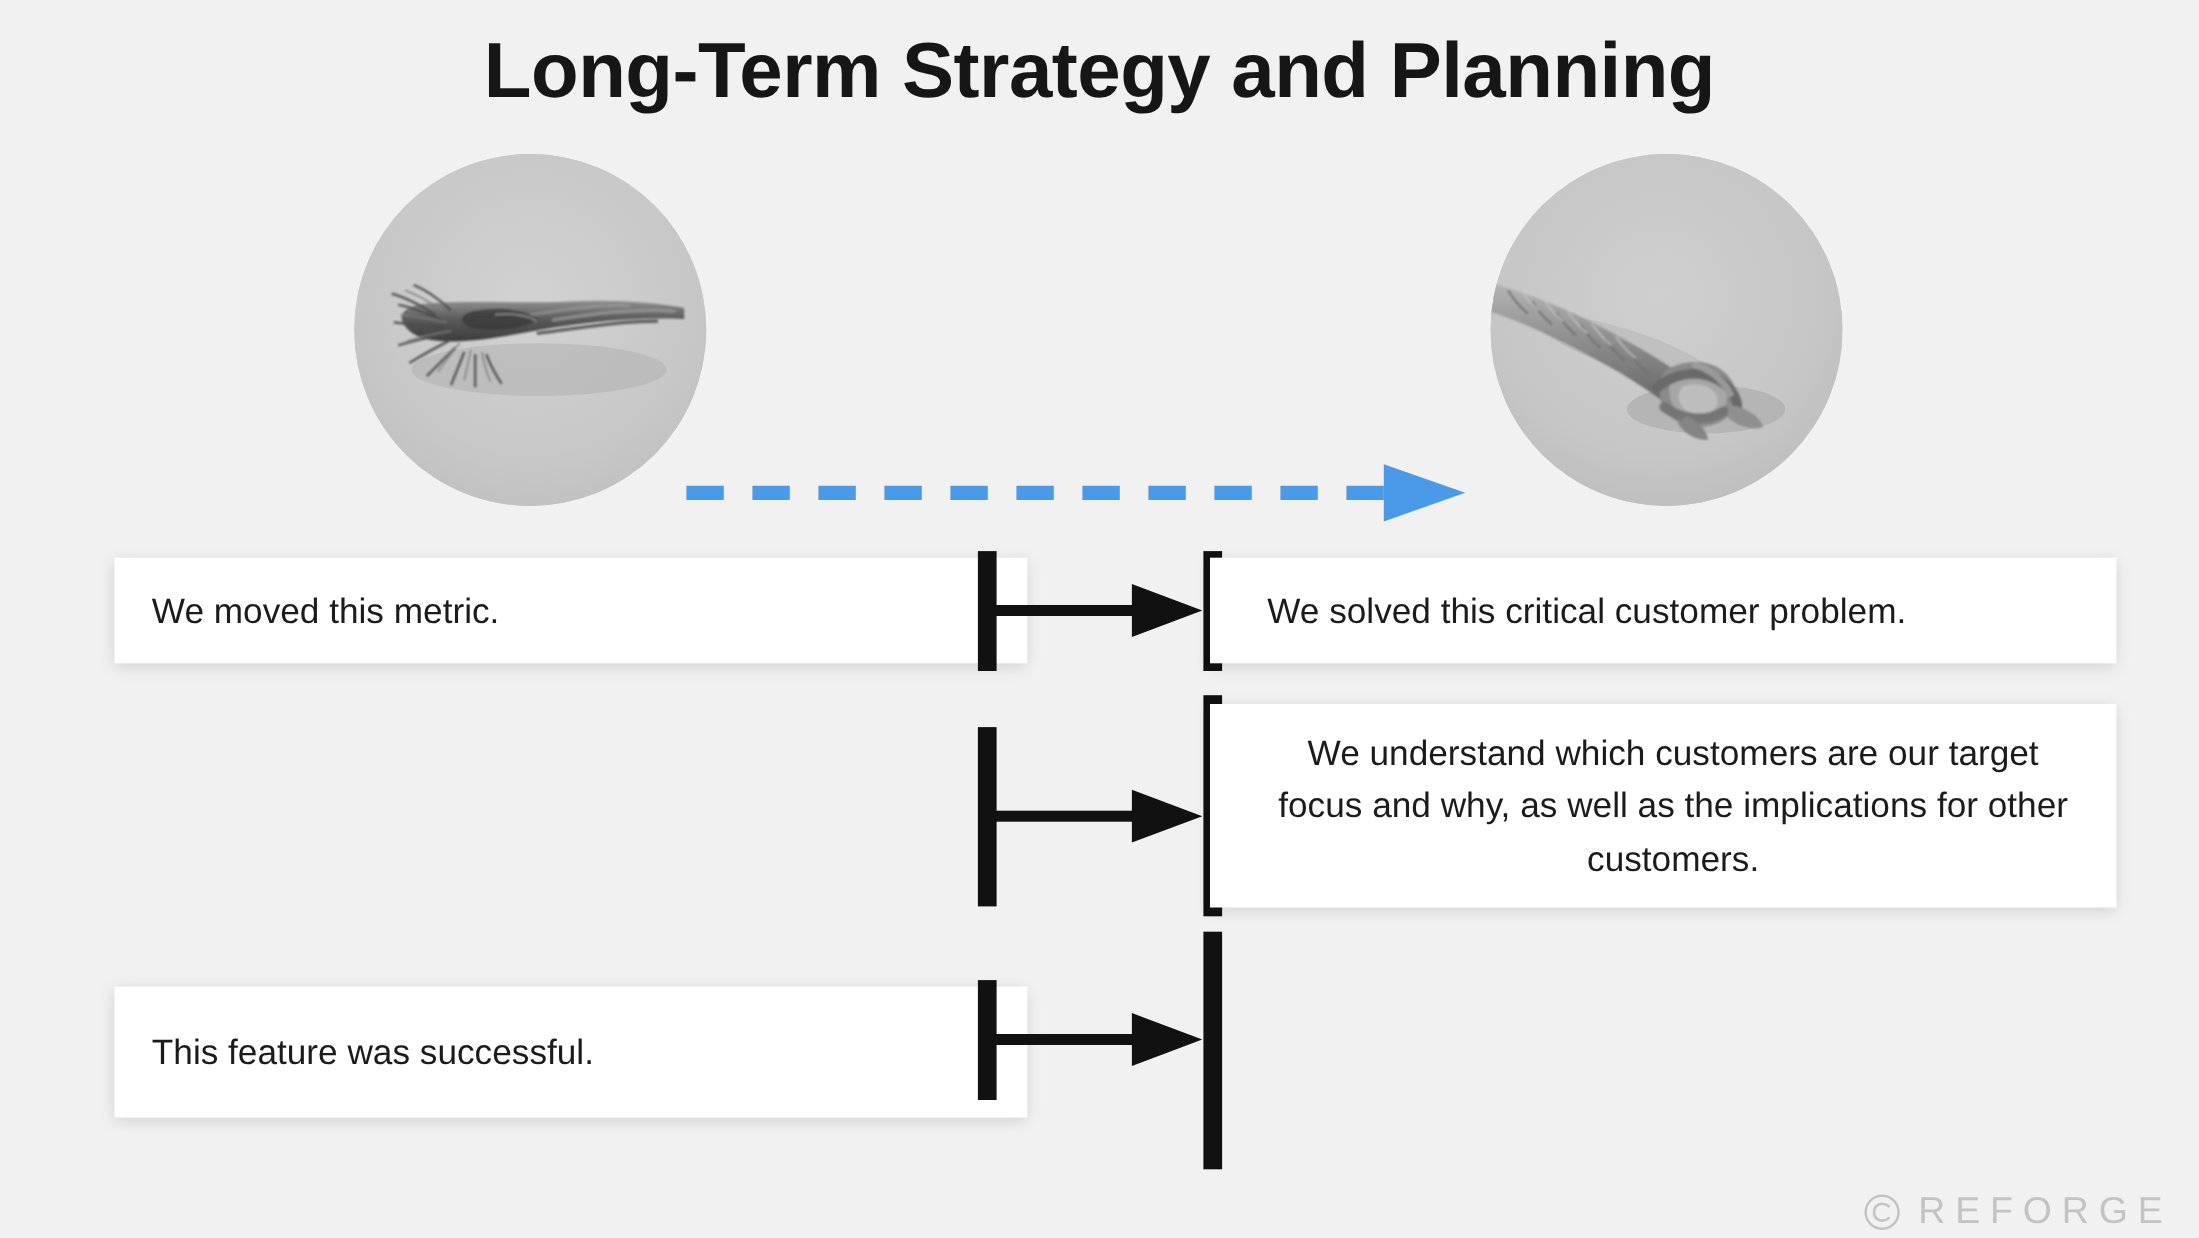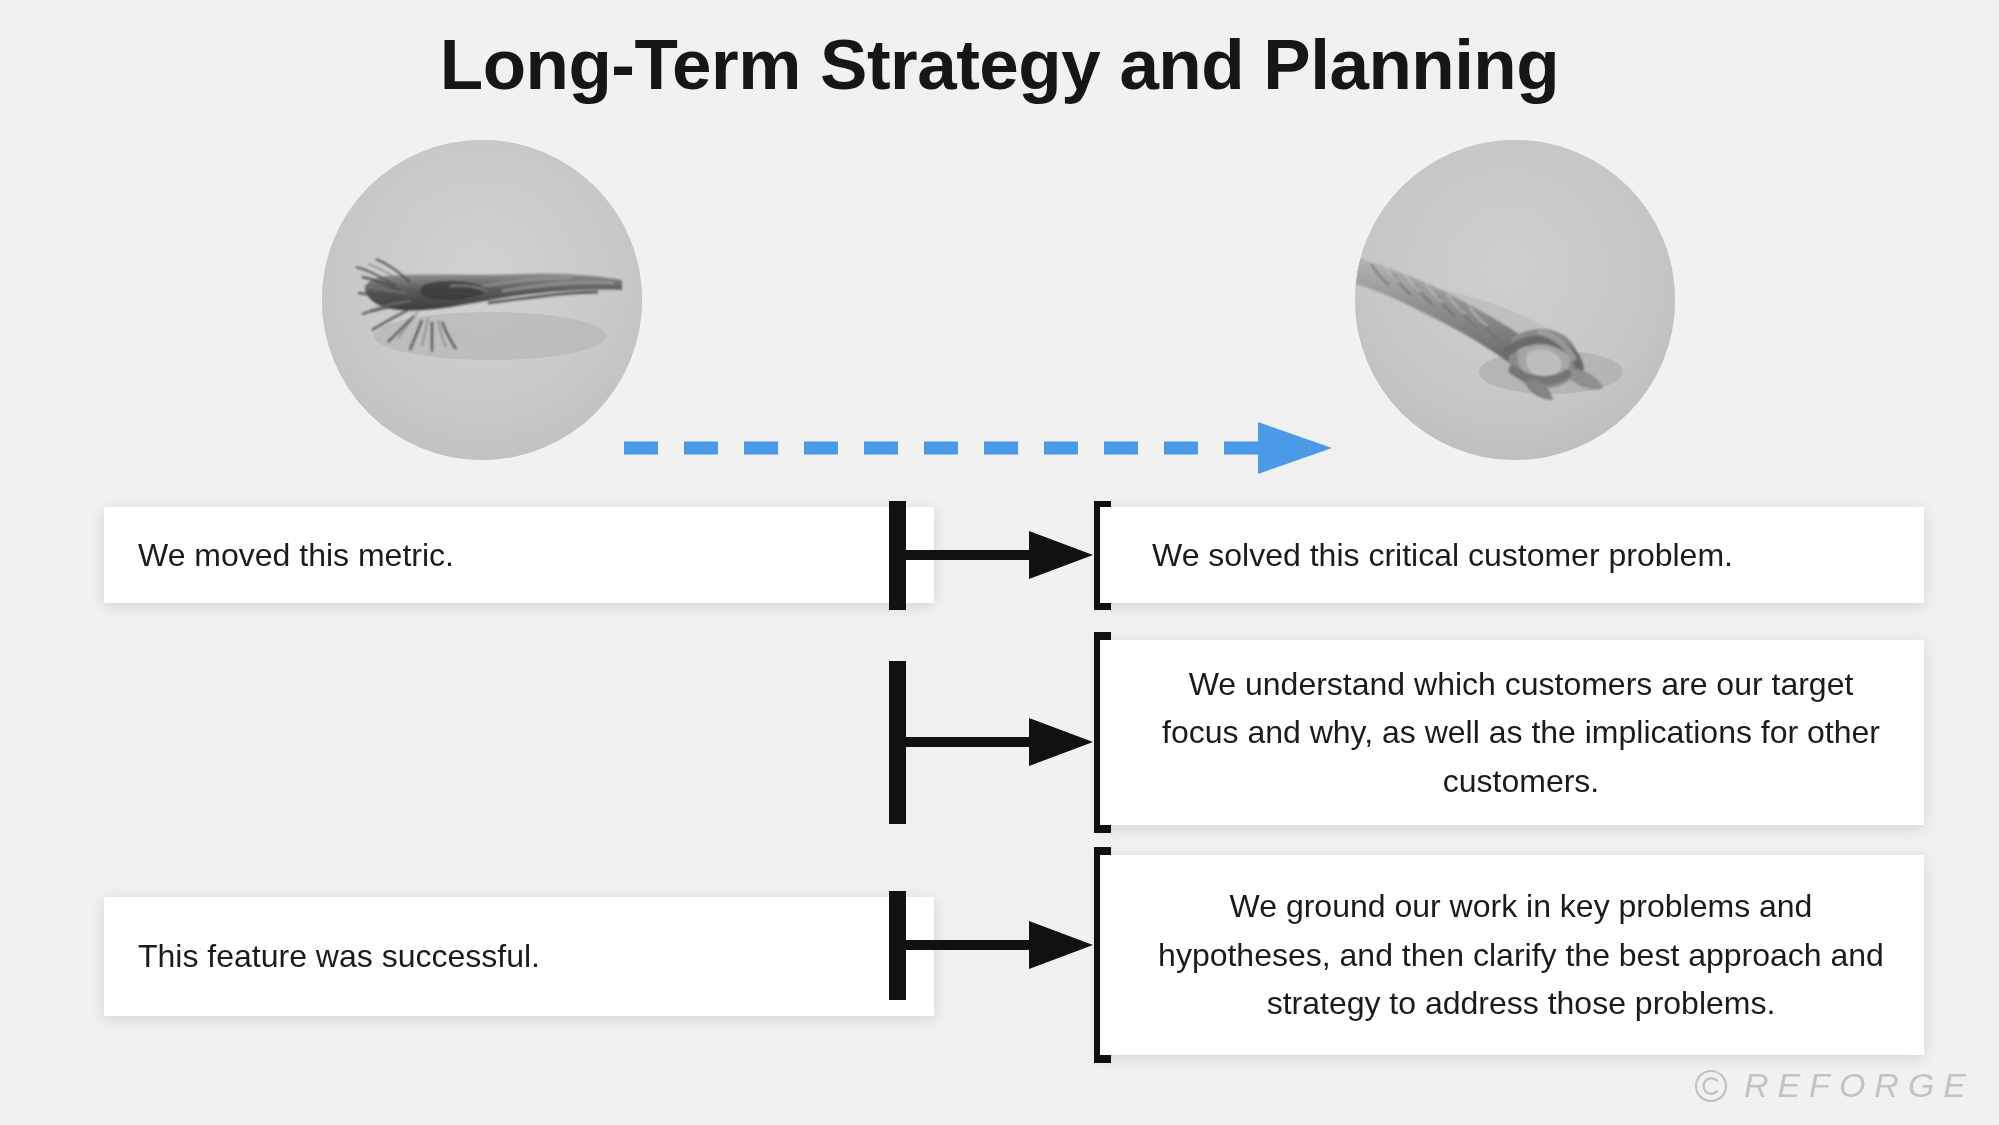--- a/index.html
+++ b/index.html
@@ -137,26 +137,25 @@
     height: 56px;
   }
   #row-0 .row-arrow { top: 37px; }
   #row-1 .row-arrow { top: 74px; }
   #row-2 .row-arrow { top: 62px; }
 
   
   #watermark {
     position: absolute;
     right: 24px;
-    bottom: 20px;
+    bottom: 4px;
     display: flex;
     align-items: center;
     gap: 16px;
     color: #c3c3c3;
-    font-style: italic;
   }
   #watermark-copyright-icon {
     width: 34px;
     height: 34px;
     display: block;
   }
   #watermark-label {
     font-size: 34px;
     letter-spacing: 9px;
     color: #c3c3c3;
@@ -325,23 +324,20 @@
   <div class="row" id="row-2">
     <div class="card card-left">
       <div class="card-text">This feature was successful.</div>
     </div>
     <div class="edge-bar edge-bar-right"></div>
     <svg class="row-arrow" viewBox="0 0 192 56">
       <rect x="0" y="23" width="132" height="10" fill="#111111"></rect>
       <polygon points="126,4 190,28 126,52" fill="#111111"></polygon>
     </svg>
     <div class="edge-bar edge-bar-left"></div>
-    <div class="card card-right">
-      <div class="card-text">We ground our work in key problems and hypotheses, and then clarify the best approach and strategy to address those problems.</div>
-    </div>
   </div>
 </div>
 
 <div id="watermark">
   <svg id="watermark-copyright-icon" viewBox="0 0 34 34">
     <circle cx="17" cy="17" r="15" fill="none" stroke="#c3c3c3" stroke-width="2.2"></circle>
     <path d="M 23 11.6 C 21.3 10.0 19.2 9.3 17.0 9.3 C 12.8 9.3 9.6 12.6 9.6 17
              C 9.6 21.4 12.8 24.7 17.0 24.7 C 19.2 24.7 21.3 24.0 23 22.4" fill="none" stroke="#c3c3c3" stroke-width="2.4" stroke-linecap="round"></path>
   </svg>
   <span id="watermark-label">REFORGE</span>

